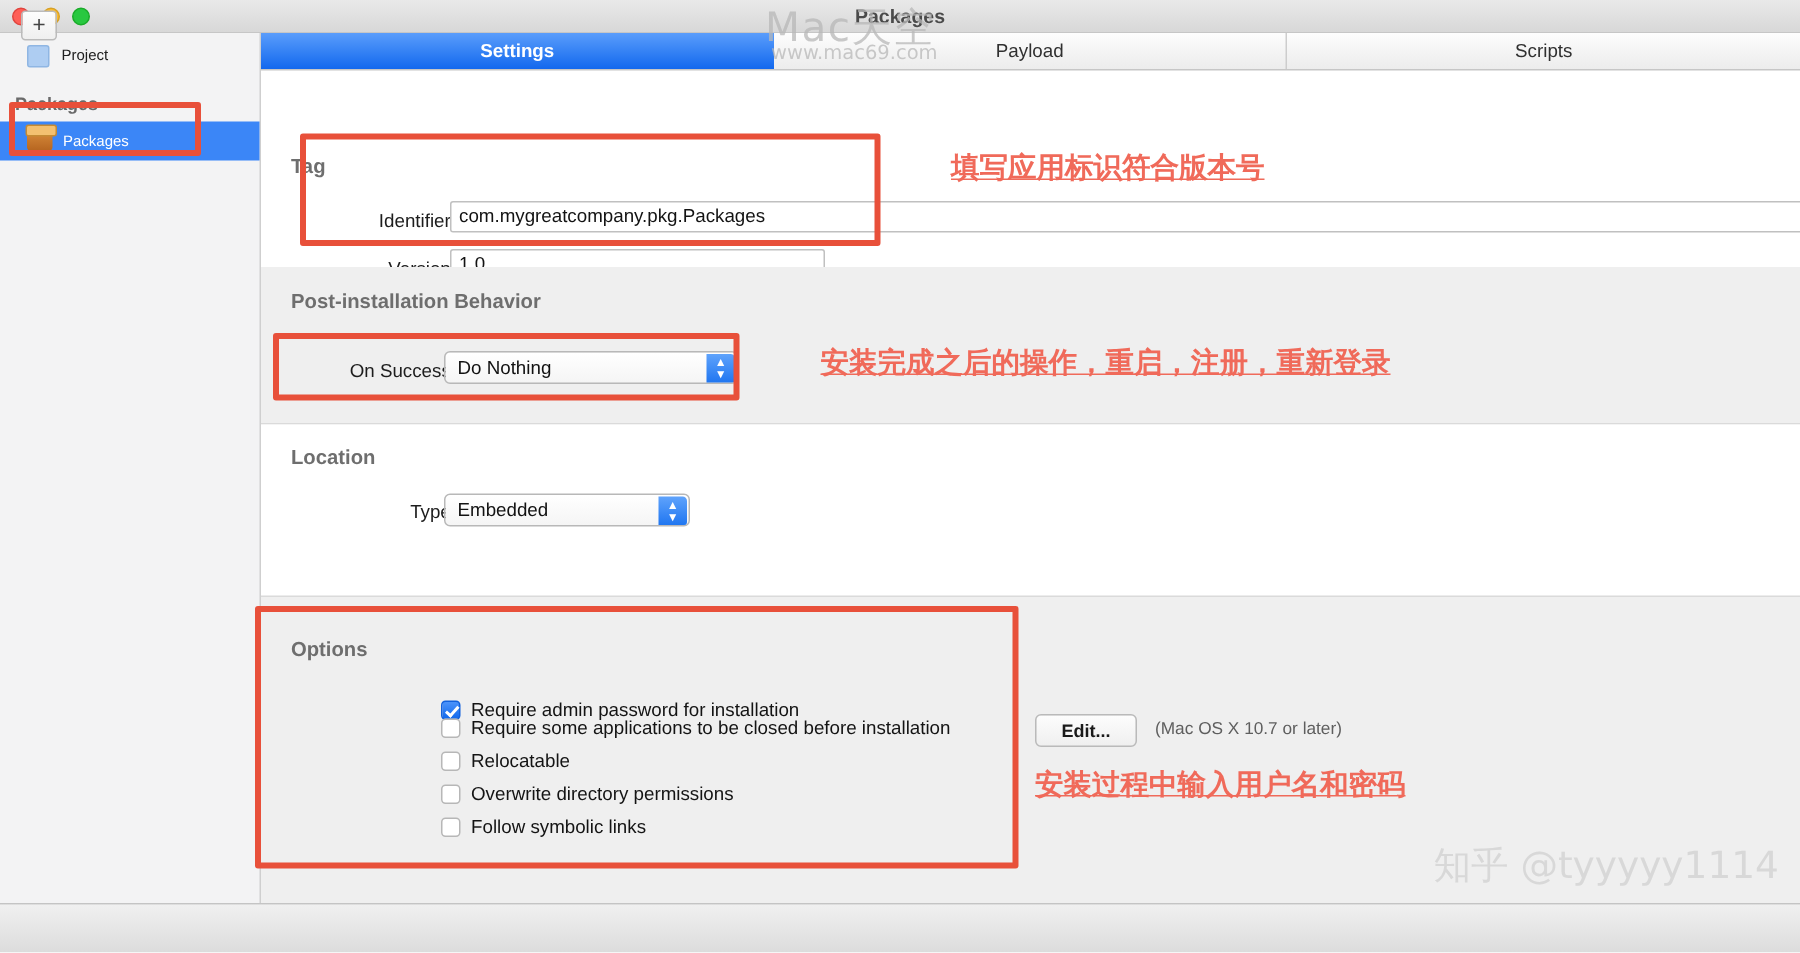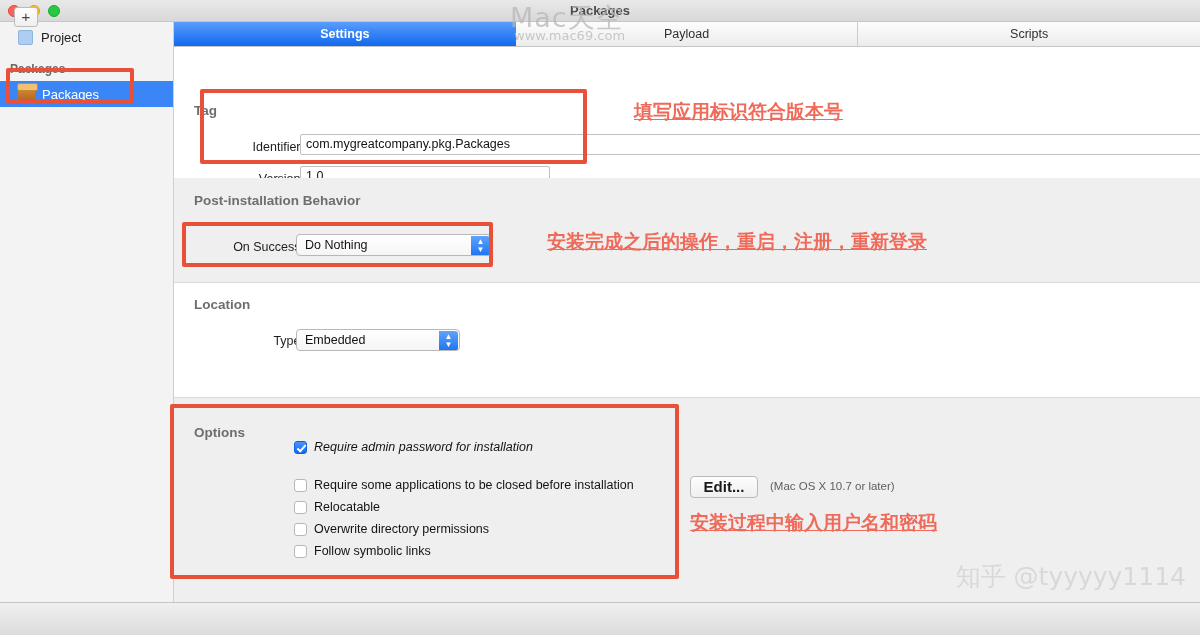--- a/index.html
+++ b/index.html
@@ -32,21 +32,21 @@
   }
 
   
   .sidebar {
     position: absolute; left: 0; top: 22px; width: 174px; height: 580px;
     background: #f3f3f4;
     border-right: 1px solid #cfcfcf;
   }
   .side-row {
     position: relative; height: 26px; display: flex; align-items: center;
-    padding-left: 18px; font-size: 13px; color: #202020;
+    padding-left: 18px; font-size: 10px; color: #202020;
   }
   .side-row.selected { background: #3b86f7; color: #ffffff; }
   .side-group {
     height: 20px; display: flex; align-items: center;
     padding-left: 10px; font-size: 12px; font-weight: bold; color: #6a6a6a;
   }
   .ico-sq {
     width: 15px; height: 15px; margin-right: 8px; flex: 0 0 auto;
     background: #aecdf2; border: 1px solid #8fb6e3; border-radius: 2px;
   }
@@ -140,21 +140,21 @@
   .cbox.checked::after {
     content: ""; position: absolute; left: 4px; top: 1px;
     width: 3px; height: 7px; border: solid #ffffff;
     border-width: 0 2px 2px 0; transform: rotate(42deg);
   }
 
   .editbtn {
     position: absolute; width: 68px; height: 22px;
     background: linear-gradient(#fdfdfd, #efefef);
     border: 1px solid #bababa; border-radius: 4px;
-    font-size: 15px; color: #1a1a1a; font-weight: bold;
+    font-size: 12px; color: #1a1a1a; font-weight: bold;
     text-align: center; line-height: 20px;
   }
   .hint {
     position: absolute; font-size: 11.5px; color: #5e5e5e; white-space: nowrap;
   }
 
   
   .redbox {
     position: absolute; border: 4px solid #e8503a;
     border-radius: 2px; pointer-events: none;
@@ -247,21 +247,21 @@
       <span class="stepper">
           <span>▲</span>
           <span>▼</span>
         </span>
     </div>
   </div>
 
   <div class="pane pane-gray" style="top:398px; height:204px;">
     <div class="sect-title" style="left:20px; top:27px;">Options</div>
 
-    <div class="cbrow" style="left:120px; top:42px;font-style:italic;">
+    <div class="cbrow" style="left:120px; top:68px;">
       <span class="cbox checked"></span>
       <span>Require admin password for installation</span>
     </div>
     <div class="cbrow" style="left:120px; top:80px;">
       <span class="cbox"></span>
       <span>Require some applications to be closed before installation</span>
     </div>
     <div class="cbrow" style="left:120px; top:102px;">
       <span class="cbox"></span>
       <span>Relocatable</span>

